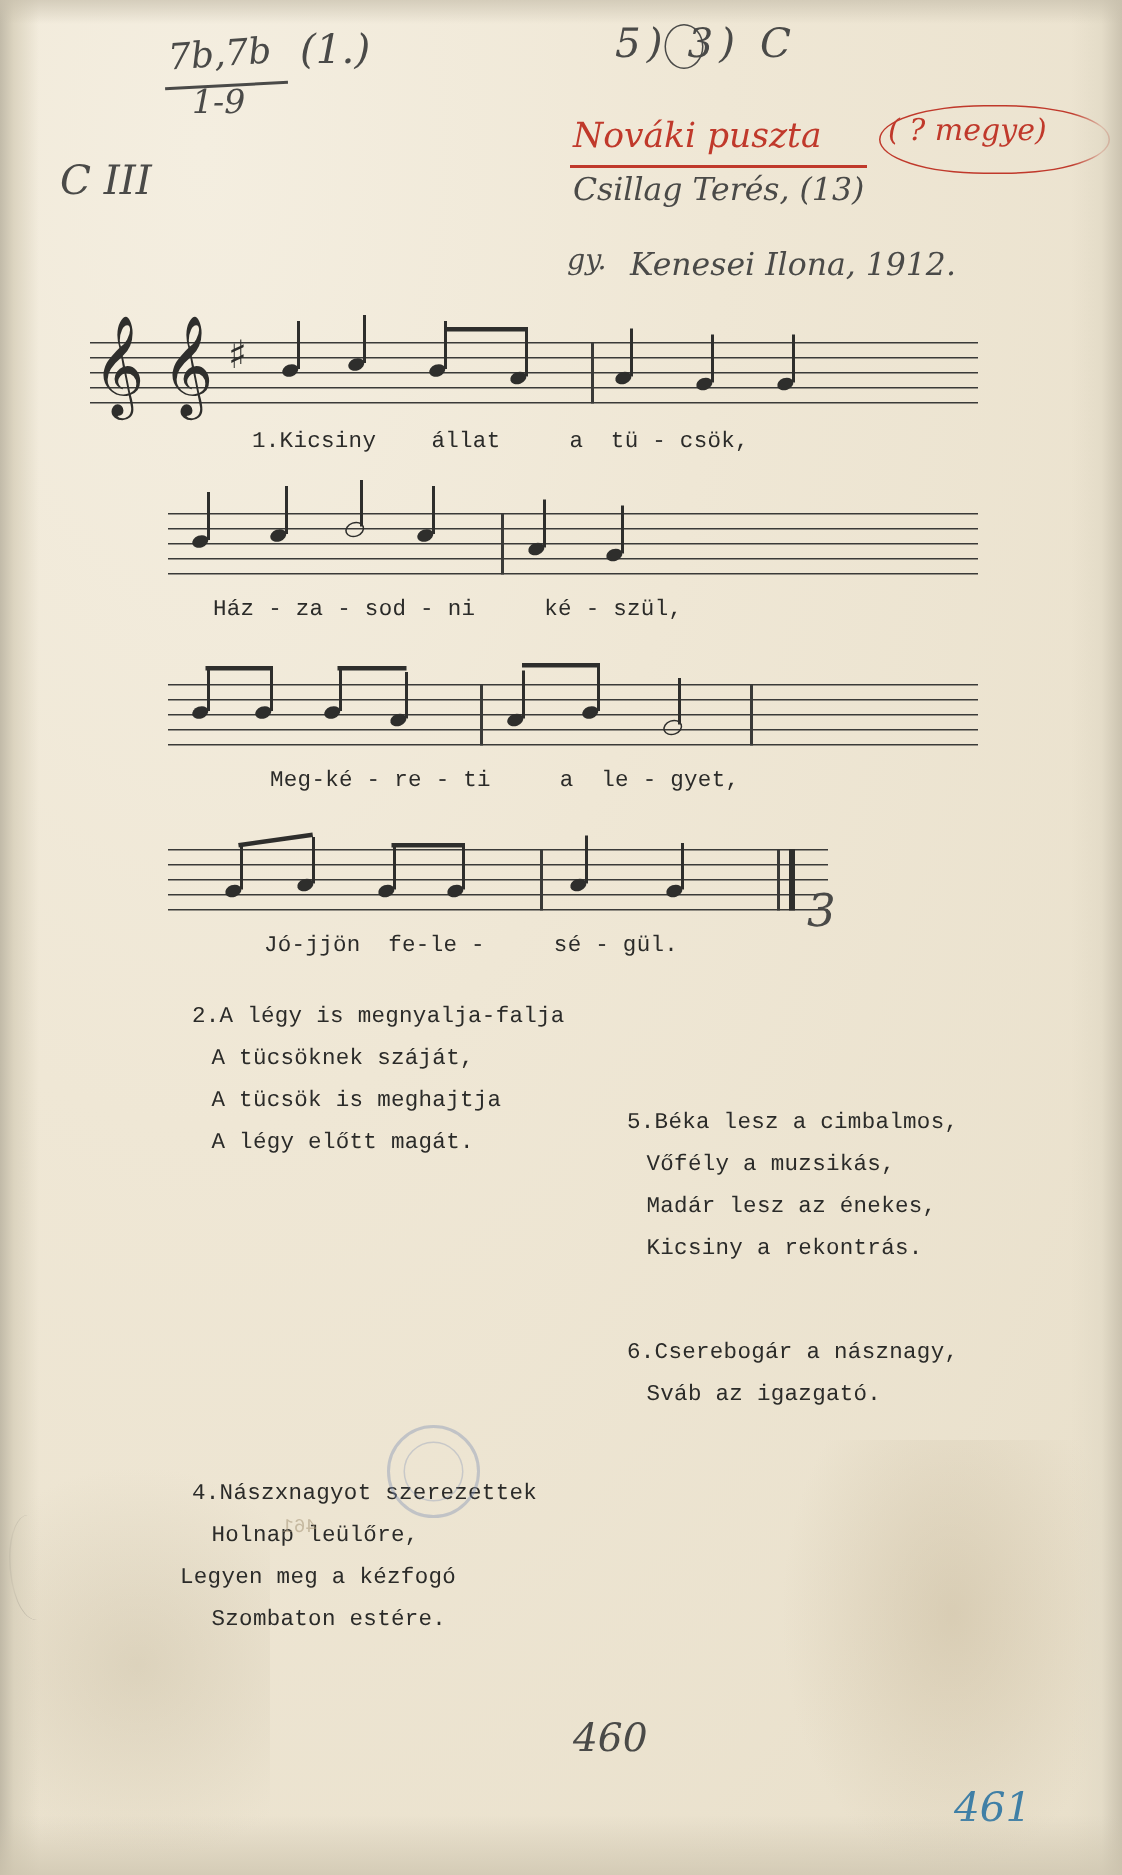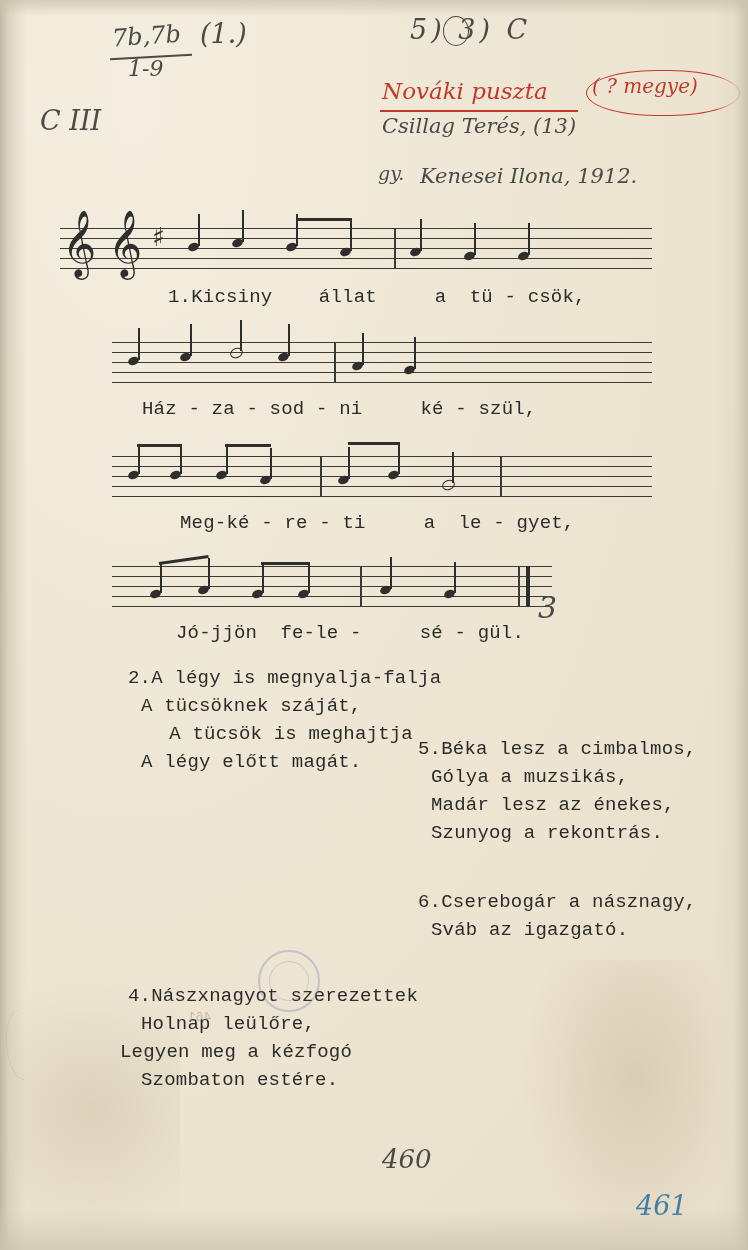--- a/index.html
+++ b/index.html
@@ -63,21 +63,21 @@
     white-space: nowrap;
   }
   .hw-pencil { color: #4a4a48; }
   .hw-red { color: #c0392b; }
   .hw-blue { color: #3f7fa6; }
 
   
   .tw {
     position: absolute;
     font-family: "Liberation Mono", monospace;
-    font-size: 19px;
+    font-size: 15px;
     color: #2b2b29;
     white-space: pre;
     letter-spacing: .2px;
   }
 
   
   .stave {
     position: absolute;
     height: 44px;
   }
@@ -334,37 +334,37 @@
     <div class="barline" style="left:406px; top:0; height:41px;"></div>
   </div>
 
   <div class="hw hw-pencil" style="left:538px; top:590px; font-size:30px;">3</div>
 
   <div class="tw" style="left:176px; top:622px;">Jó-jjön  fe-le -     sé - gül.</div>
 
   <div style="position:absolute; left:128px; top:664px;">
     <div class="tw" style="position:static; display:block; line-height:28px;">2.A légy is megnyalja-falja</div>
     <div class="tw" style="position:static; display:block; line-height:28px; padding-left:13px;">A tücsöknek száját,</div>
-    <div class="tw" style="position:static; display:block; line-height:28px; padding-left:13px;text-align:center;">A tücsök is meghajtja</div>
+    <div class="tw" style="position:static; display:block; line-height:28px; padding-left:13px;">A tücsök is meghajtja</div>
     <div class="tw" style="position:static; display:block; line-height:28px; padding-left:13px;">A légy előtt magát.</div>
   </div>
 
 
   <div style="position:absolute; left:128px; top:982px;">
     <div class="tw" style="position:static; display:block; line-height:28px;">4.Nászxnagyot szerezettek</div>
     <div class="tw" style="position:static; display:block; line-height:28px; padding-left:13px;">Holnap leülőre,</div>
     <div class="tw" style="position:static; display:block; line-height:28px; padding-left:6px; margin-left:-14px;">Legyen meg a kézfogó</div>
     <div class="tw" style="position:static; display:block; line-height:28px; padding-left:13px;">Szombaton estére.</div>
   </div>
 
   <div style="position:absolute; left:418px; top:735px;">
     <div class="tw" style="position:static; display:block; line-height:28px;">5.Béka lesz a cimbalmos,</div>
-    <div class="tw" style="position:static; display:block; line-height:28px; padding-left:13px;">Gólya a muzsikás,</div>
+    <div class="tw" style="position:static; display:block; line-height:28px; padding-left:13px;">Vőfély a muzsikás,</div>
     <div class="tw" style="position:static; display:block; line-height:28px; padding-left:13px;">Madár lesz az énekes,</div>
-    <div class="tw" style="position:static; display:block; line-height:28px; padding-left:13px;">Szunyog a rekontrás.</div>
+    <div class="tw" style="position:static; display:block; line-height:28px; padding-left:13px;">Kicsiny a rekontrás.</div>
   </div>
 
   <div style="position:absolute; left:418px; top:888px;">
     <div class="tw" style="position:static; display:block; line-height:28px;">6.Cserebogár a násznagy,</div>
     <div class="tw" style="position:static; display:block; line-height:28px; padding-left:13px;">Sváb az igazgató.</div>
   </div>
 
   <div class="stamp">
     <div class="stamp-inner"></div>
   </div>

